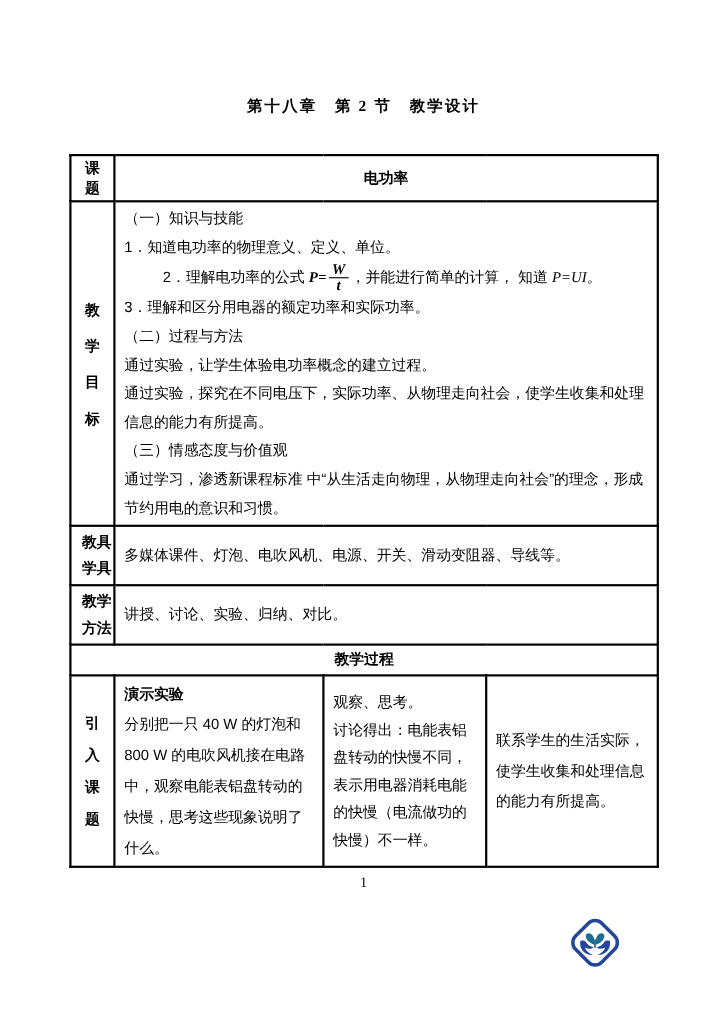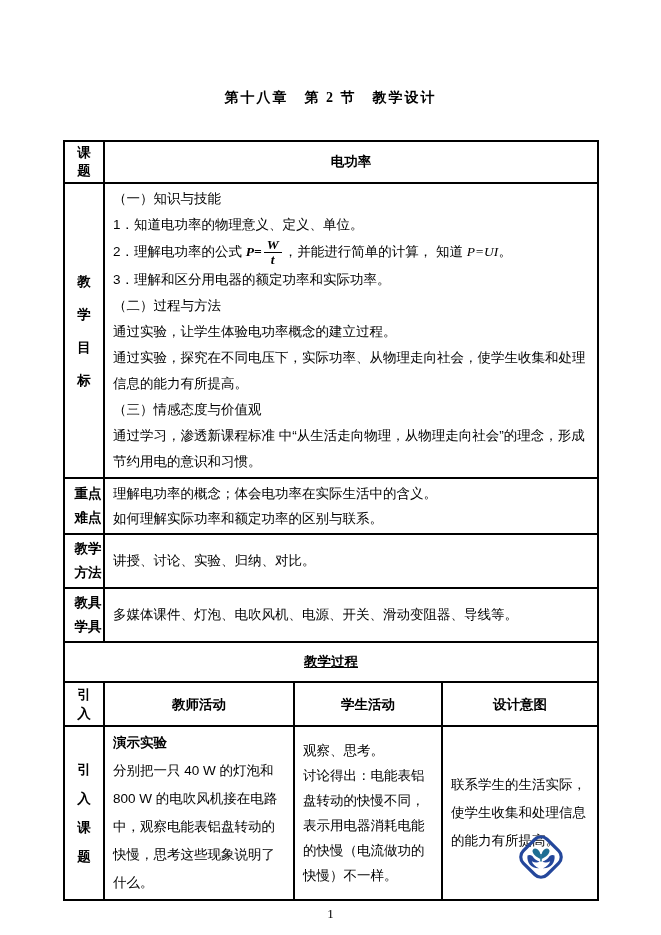--- a/index.html
+++ b/index.html
@@ -39,21 +39,21 @@
   
   .serif-bi{font-family:"Liberation Serif", serif;font-weight:bold;font-style:italic;}
   .serif-i{font-family:"Liberation Serif", serif;font-style:italic;}
   .frac{
     display:inline-block;vertical-align:middle;text-align:center;
     font-family:"Liberation Serif", serif;font-weight:bold;font-style:italic;
     line-height:1.05;margin:0 2px;
   }
   .frac .num{display:block;border-bottom:1.6px solid #000;padding:0 3px;}
   .frac .den{display:block;}
-  .formula-line{line-height:26px;}
+  .formula-line{line-height:26px;margin-left:35px;}
   
   .page-num{
     text-align:center;font-family:"Liberation Serif", serif;
     font-size:13px;margin-top:5px;line-height:16px;
   }
   .logo{position:absolute;left:516px;top:832px;width:50px;height:50px;}
 </style>
 </head>
 <body>
 
@@ -86,58 +86,43 @@
       </div>
       <div class="ln">3．理解和区分用电器的额定功率和实际功率。</div>
       <div class="ln">（二）过程与方法</div>
       <div class="ln">通过实验，让学生体验电功率概念的建立过程。</div>
       <div class="ln">通过实验，探究在不同电压下，实际功率、从物理走向社会，使学生收集和处理信息的能力有所提高。</div>
       <div class="ln">（三）情感态度与价值观</div>
       <div class="ln">通过学习，渗透新课程标准 中“从生活走向物理，从物理走向社会”的理念，形成节约用电的意识和习惯。</div>
     </td>
   </tr>
 
+
   <tr style="height:53px;">
     <td class="labelcell">
-      <div class="vlabel2">重点难点</div>
+      <div class="vlabel2">教具学具</div>
     </td>
-    <td colspan="3" class="kp">
-      <div class="ln">理解电功率的概念；体会电功率在实际生活中的含义。</div>
-      <div class="ln">如何理解实际功率和额定功率的区别与联系。</div>
+    <td colspan="3">
+      <div class="oneline">多媒体课件、灯泡、电吹风机、电源、开关、滑动变阻器、导线等。</div>
     </td>
   </tr>
 
   <tr style="height:51px;">
     <td class="labelcell">
       <div class="vlabel2">教学方法</div>
     </td>
     <td colspan="3">
       <div class="oneline">讲授、讨论、实验、归纳、对比。</div>
     </td>
   </tr>
 
-  <tr style="height:53px;">
-    <td class="labelcell">
-      <div class="vlabel2">教具学具</div>
-    </td>
-    <td colspan="3">
-      <div class="oneline">多媒体课件、灯泡、电吹风机、电源、开关、滑动变阻器、导线等。</div>
-    </td>
-  </tr>
-
-  <tr style="height:40px;text-decoration:underline;">
+  <tr style="height:28px;">
     <td colspan="4" class="proc-hdr">教学过程</td>
   </tr>
 
-  <tr style="height:25px;">
-    <td class="col-hdr">引入</td>
-    <td class="col-hdr">教师活动</td>
-    <td class="col-hdr">学生活动</td>
-    <td class="col-hdr">设计意图</td>
-  </tr>
 
   <tr style="height:155px;">
     <td class="labelcell">
       <div class="vlabel1 tight">引入课题</div>
     </td>
     <td class="topcell act">
       <div class="ln2 bold">演示实验</div>
       <div class="ln2">分别把一只 40 W 的灯泡和 800 W 的电吹风机接在电路中，观察电能表铝盘转动的快慢，思考这些现象说明了什么。</div>
     </td>
     <td class="topcell act-s">

